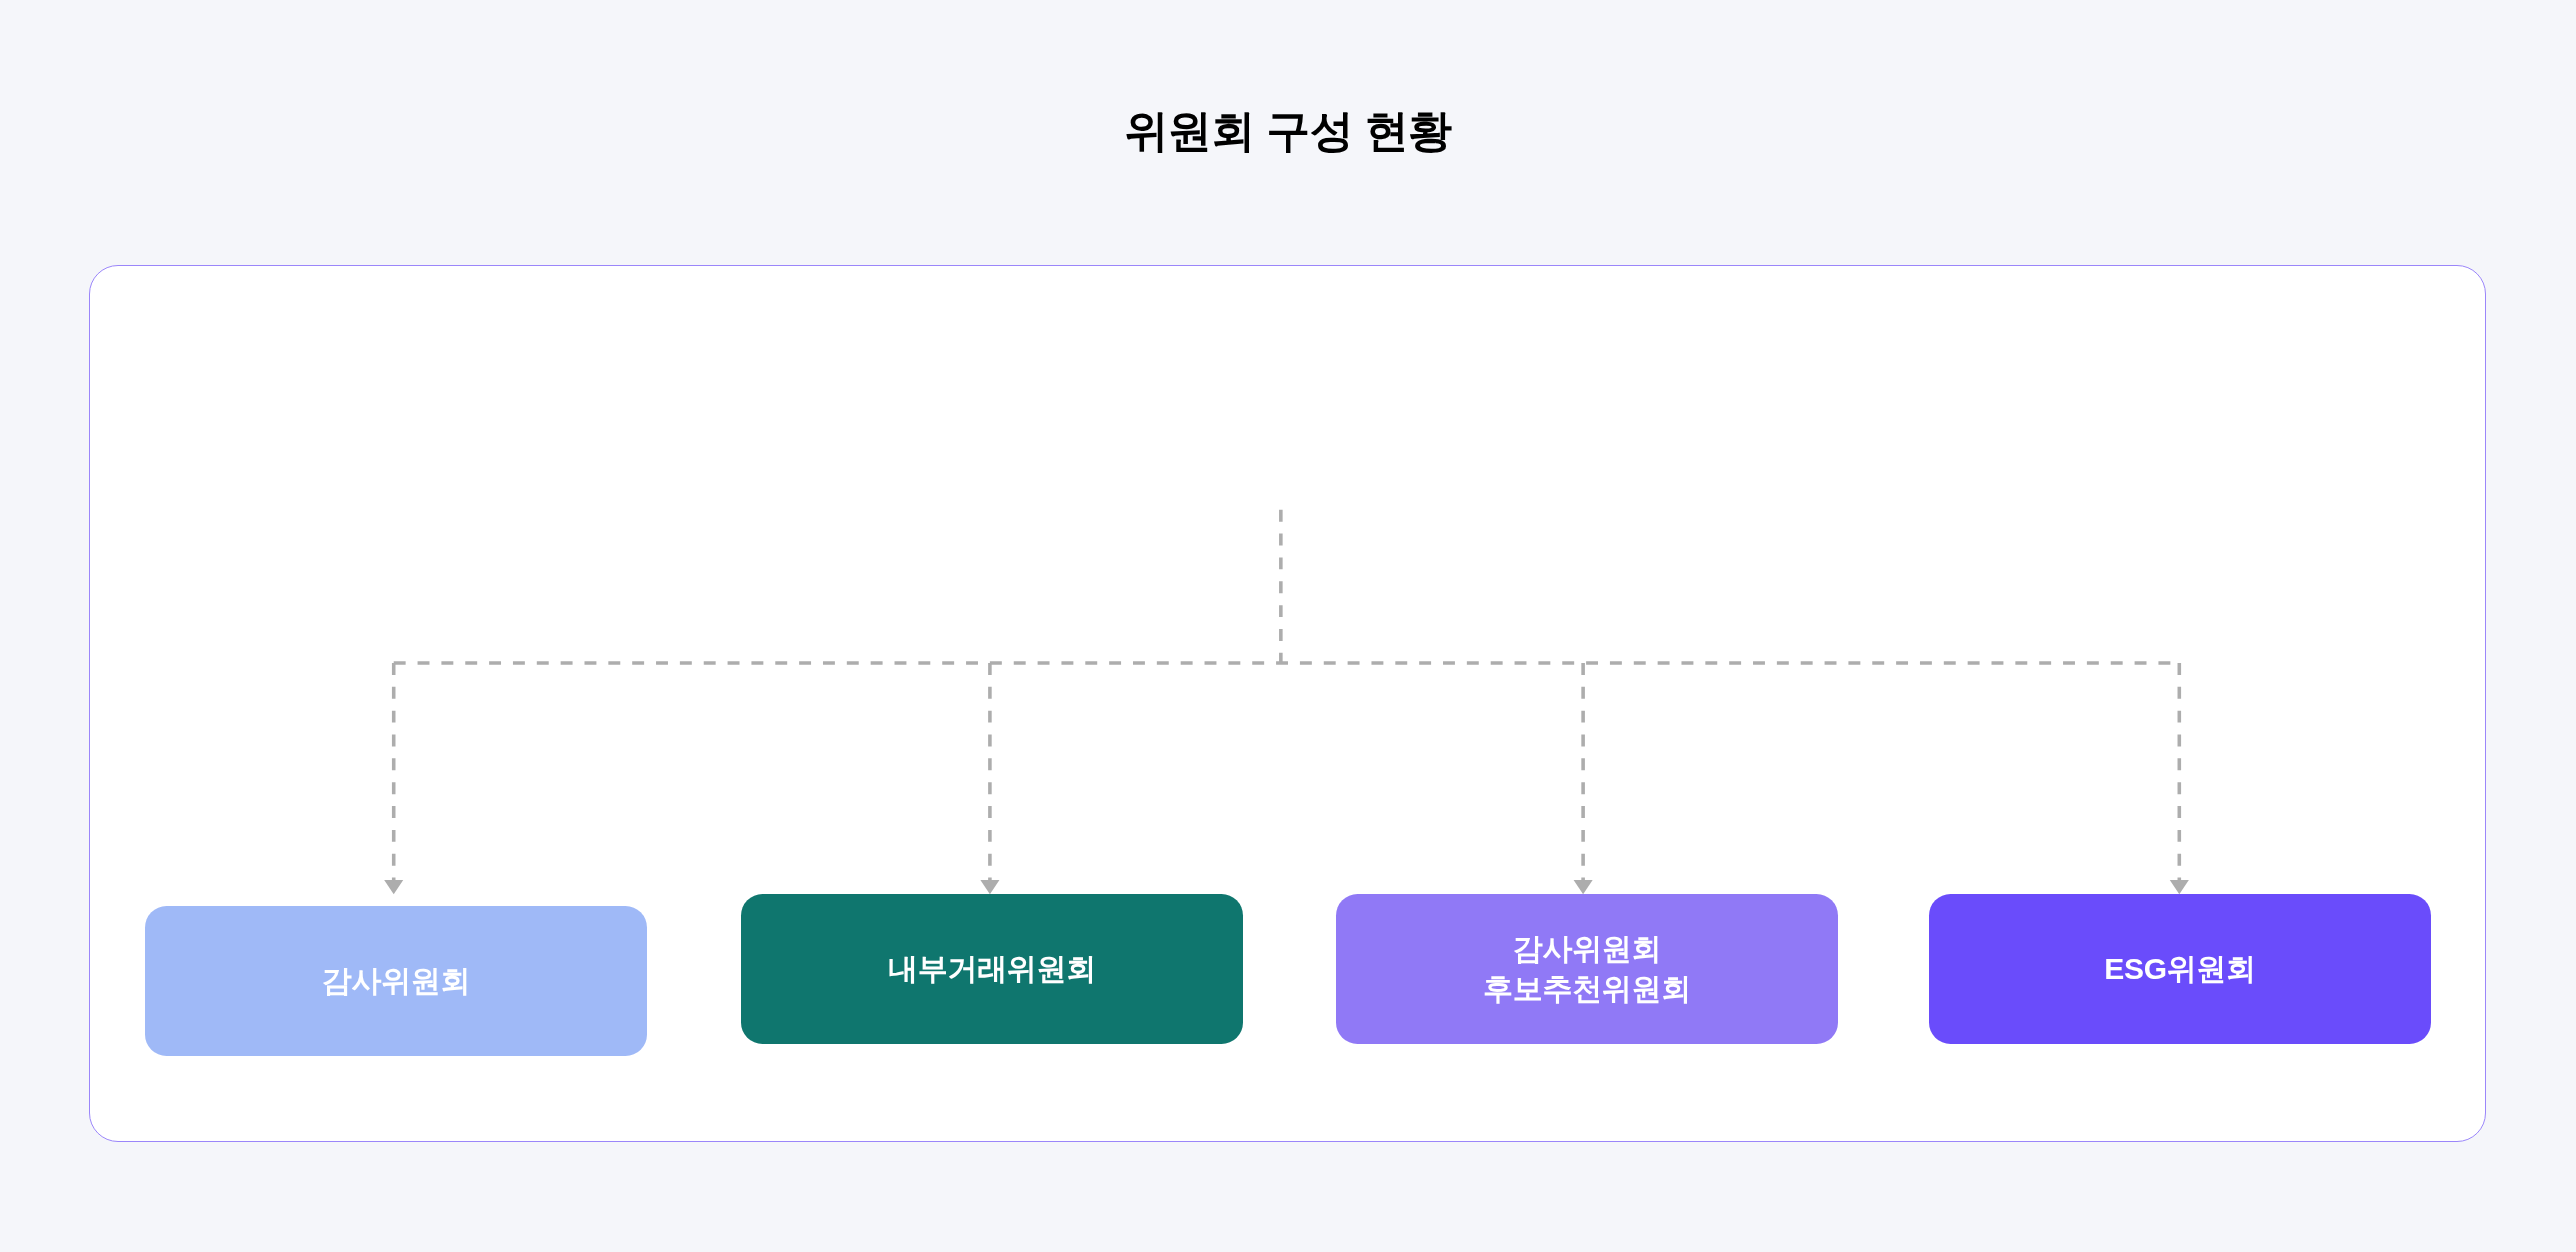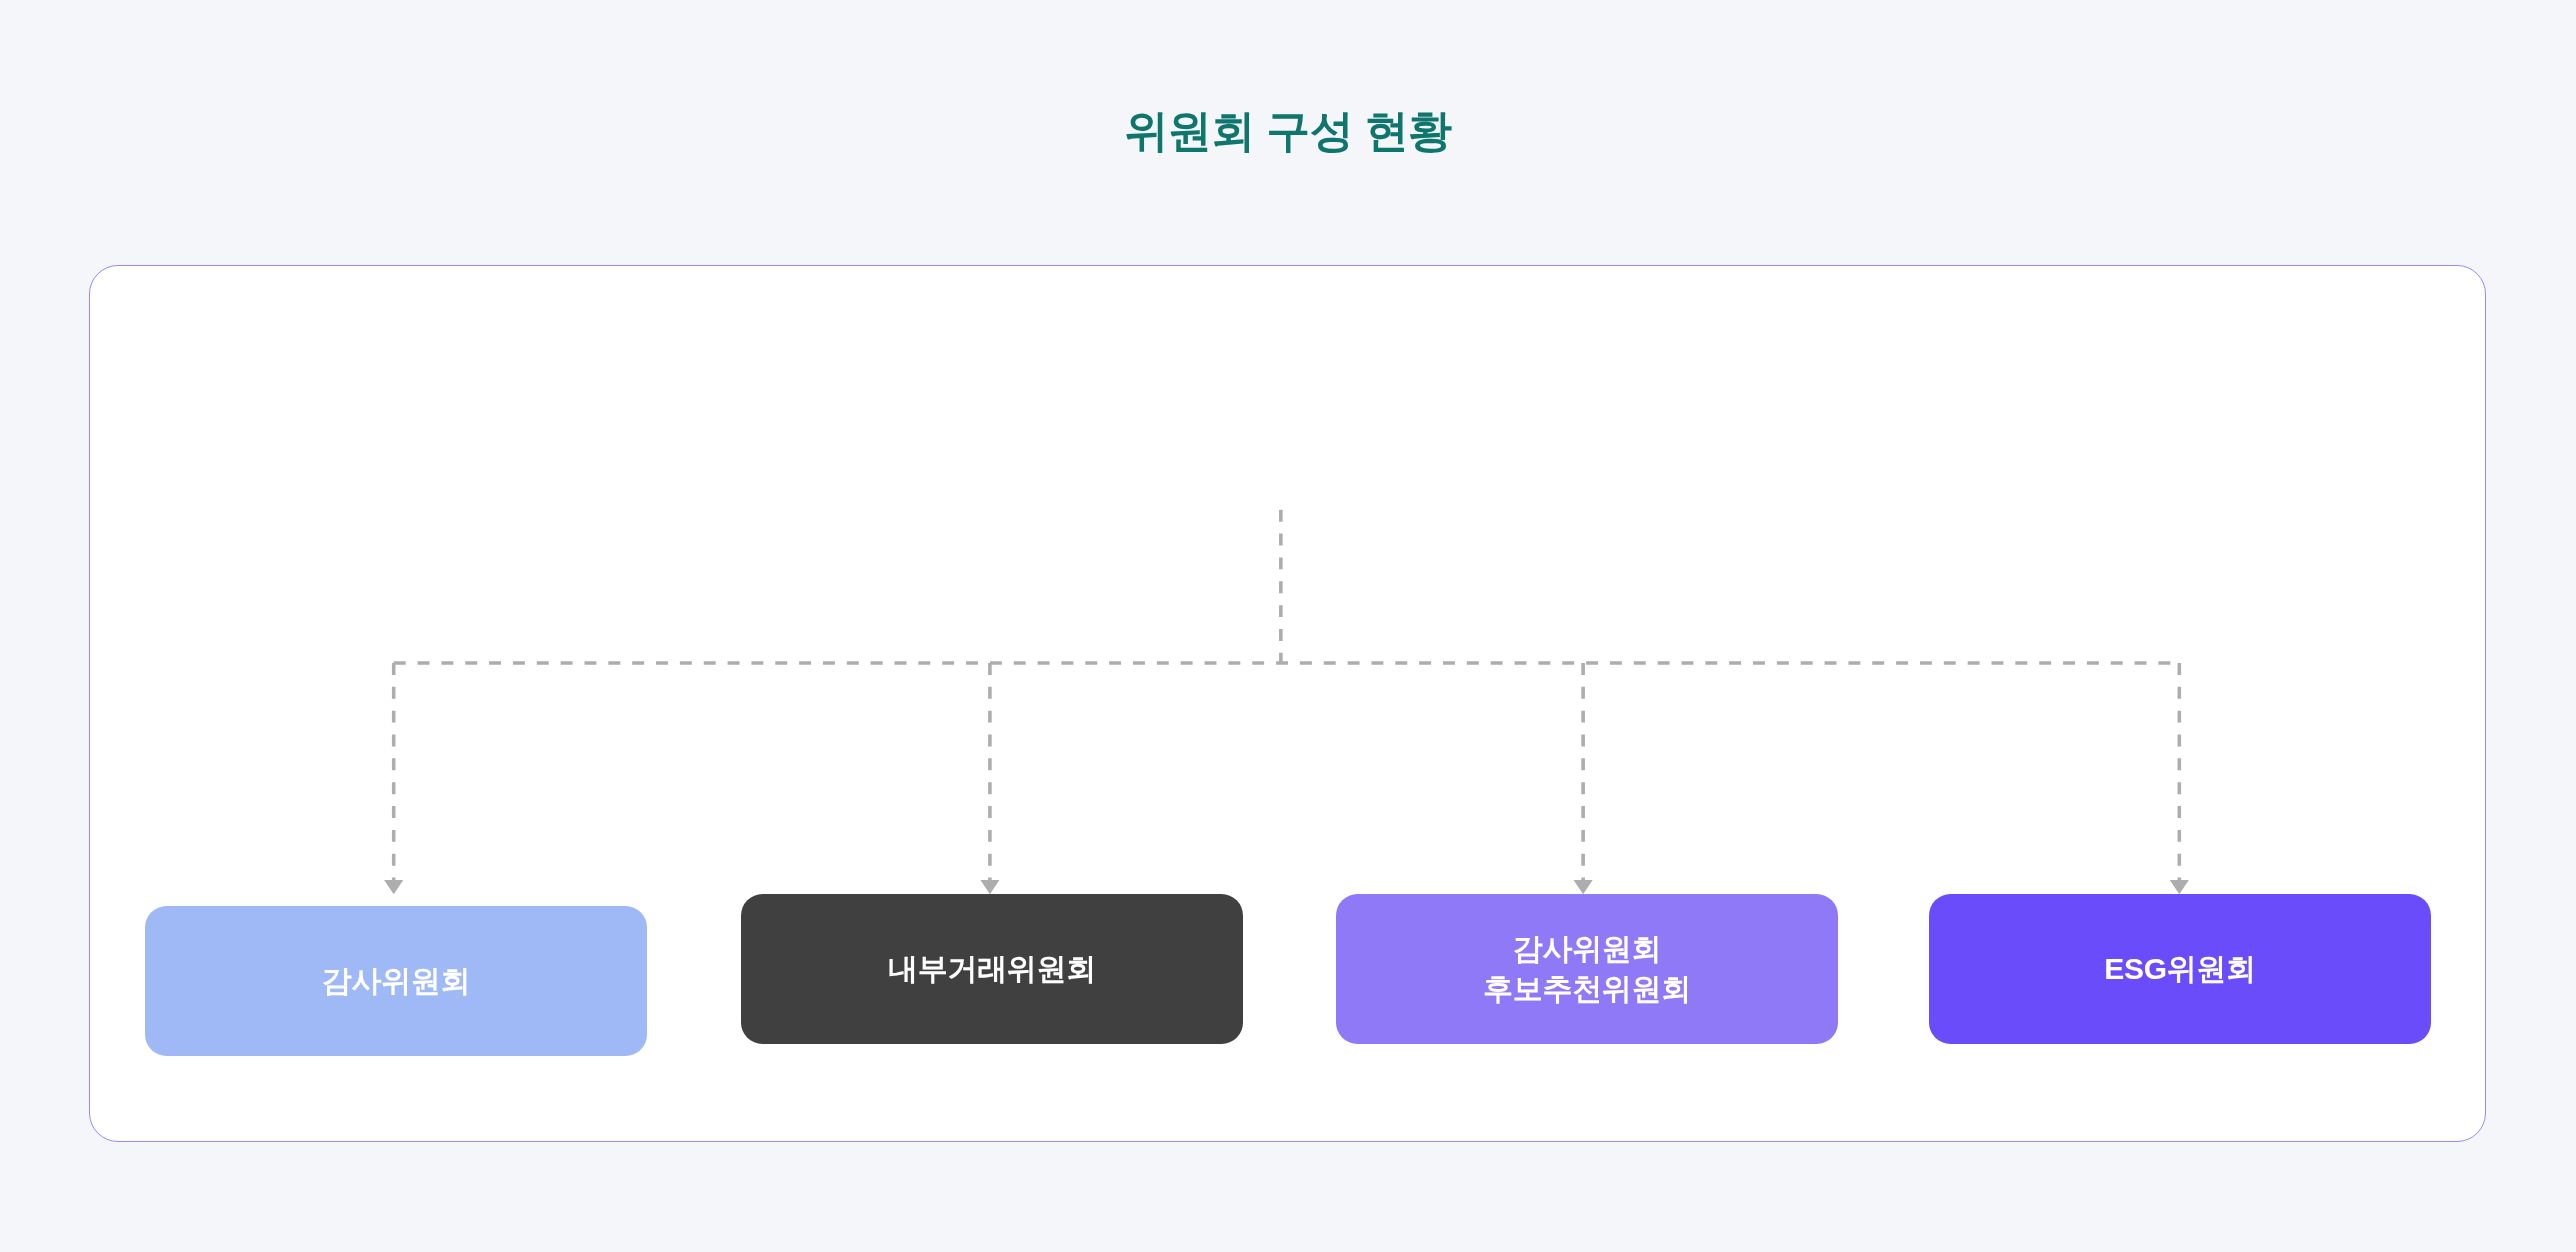--- a/index.html
+++ b/index.html
@@ -23,21 +23,21 @@
 
   
   #chart-title {
     position: absolute;
     left: 0;
     top: 106px;
     width: 2576px;
     text-align: center;
     font-size: 44px;
     font-weight: bold;
-    color: #0f766e;
+    color: #000000;
     letter-spacing: -0.6px;
     line-height: 1.15;
     white-space: pre;
   }
 
   
   #diagram-container {
     position: absolute;
     left: 89px;
     top: 265px;
@@ -112,21 +112,21 @@
     color: #ffffff;
     font-size: 30px;
     font-weight: bold;
     line-height: 1.32;
     letter-spacing: -0.3px;
     white-space: pre-line;
     padding: 0 10.7px;
   }
 
   #committee-node-0 { left: 145px;  width: 502px; background: #9fb9f7; margin-top: 12px; }
-  #committee-node-1 { left: 741px; width: 502px; background: #404040; justify-content: center; }
+  #committee-node-1 { left: 741px; width: 502px; background: #0f766e; justify-content: center; }
   #committee-node-2 { left: 1336px; width: 502px; background: #9079f6; }
   #committee-node-3 { left: 1929px; width: 502px; background: #6a4cfb; }
 </style>
 </head>
 <body>
 
 <div id="page">
 
   <div id="chart-title">위원회 구성 현황</div>
 

